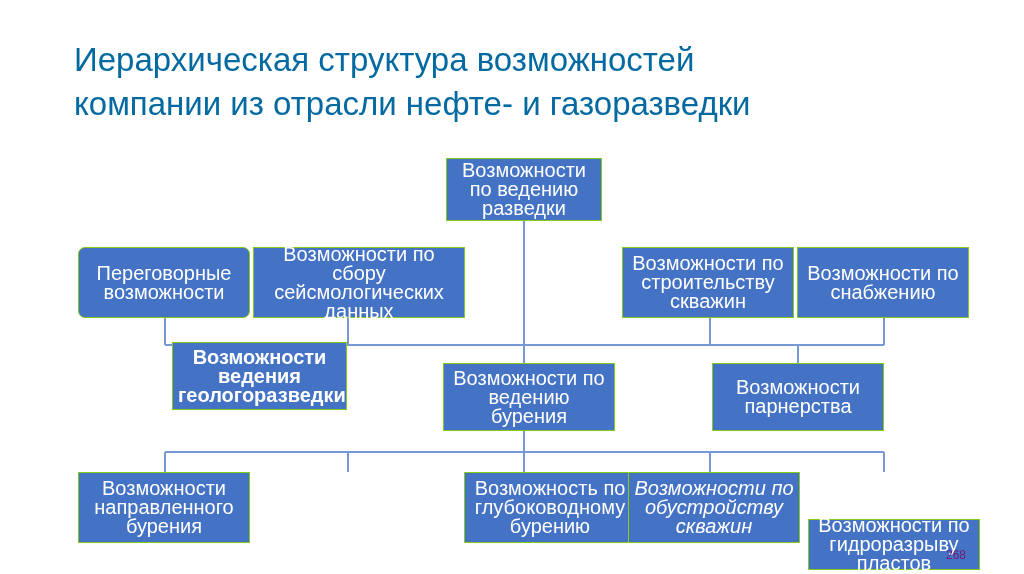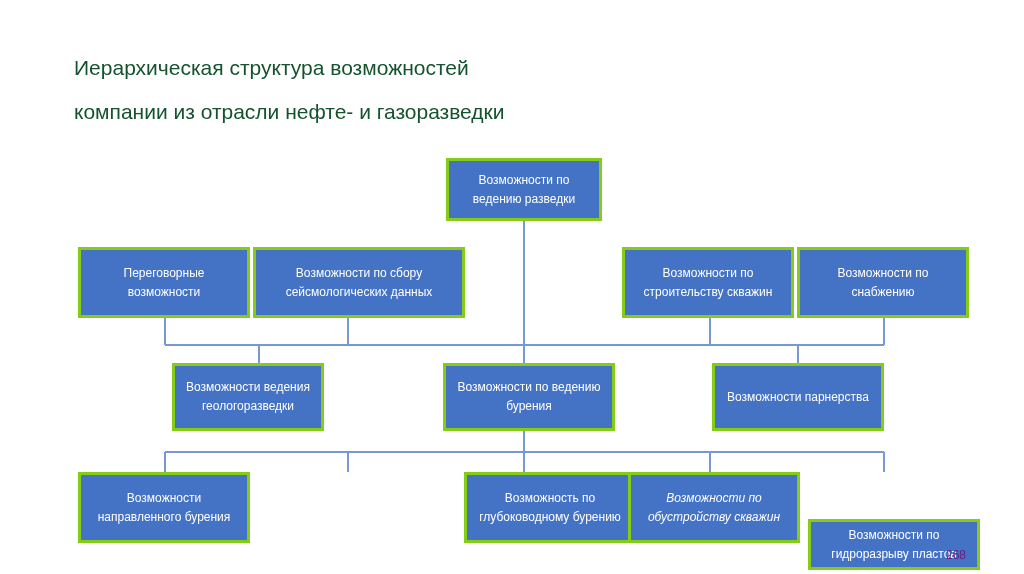--- a/index.html
+++ b/index.html
@@ -16,48 +16,48 @@
     width: 1024px;
     height: 574px;
     background: #ffffff;
     overflow: hidden;
   }
 
   
   #slide-title {
     position: absolute;
     left: 74px;
-    top: 46px;
+    top: 38px;
     width: 880px;
-    font-size: 21px;
+    font-size: 33px;
     line-height: 44px;
-    color: #14532d;
+    color: #0369a1;
     font-weight: 400;
     letter-spacing: 0px;
     white-space: pre-line;
   }
 
   
   #connectors {
     position: absolute;
     left: 0;
     top: 0;
     width: 1024px;
     height: 574px;
     pointer-events: none;
   }
 
   
   .node {
     position: absolute;
     box-sizing: border-box;
     background: #4472C4;
-    border: 3px solid #84cc16;
+    border: 1px solid #84cc16;
     color: #ffffff;
-    font-size: 12px;
+    font-size: 20px;
     line-height: 19px;
     text-align: center;
     display: flex;
     align-items: center;
     justify-content: center;
     padding: 2px 5px;
   }
   .node .node-label {
     display: block;
     width: 100%;
@@ -103,37 +103,37 @@
       <line x1="524" y1="452" x2="524" y2="472"></line>
       <line x1="710" y1="452" x2="710" y2="472"></line>
       <line x1="884" y1="452" x2="884" y2="472"></line>
     </g>
   </svg>
 
   <div class="node" style="left:446px; top:158px; width:156px; height:63px;">
     <span class="node-label">Возможности по ведению разведки</span>
   </div>
 
-  <div class="node" style="left:78px; top:247px; width:172px; height:71px;">
+  <div class="node" style="left:78px; top:247px; width:172px; height:71px;border-radius:7px;">
     <span class="node-label">Переговорные возможности</span>
   </div>
 
   <div class="node" style="left:253px; top:247px; width:212px; height:71px;">
     <span class="node-label">Возможности по сбору сейсмологических данных</span>
   </div>
 
   <div class="node" style="left:622px; top:247px; width:172px; height:71px;">
     <span class="node-label">Возможности по строительству скважин</span>
   </div>
 
   <div class="node" style="left:797px; top:247px; width:172px; height:71px;">
     <span class="node-label">Возможности по снабжению</span>
   </div>
 
-  <div class="node" style="left:172px; top:363px; width:152px; height:68px;">
+  <div class="node" style="left:172px; top:342px; width:175px; height:68px;font-weight:bold;">
     <span class="node-label">Возможности ведения геологоразведки</span>
   </div>
 
   <div class="node" style="left:443px; top:363px; width:172px; height:68px;">
     <span class="node-label">Возможности по ведению бурения</span>
   </div>
 
   <div class="node" style="left:712px; top:363px; width:172px; height:68px;align-items:center;">
     <span class="node-label">Возможности парнерства</span>
   </div>

